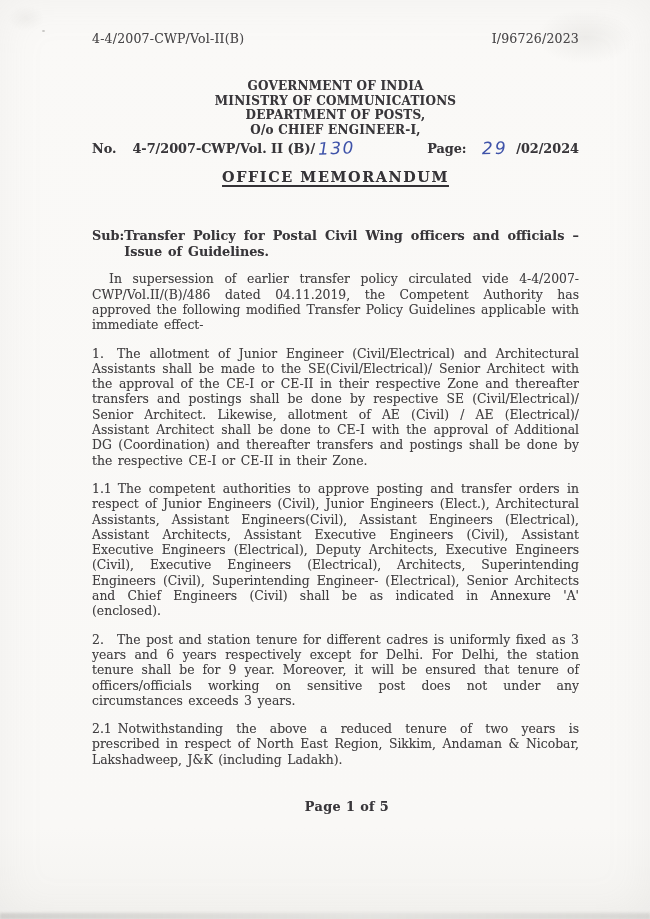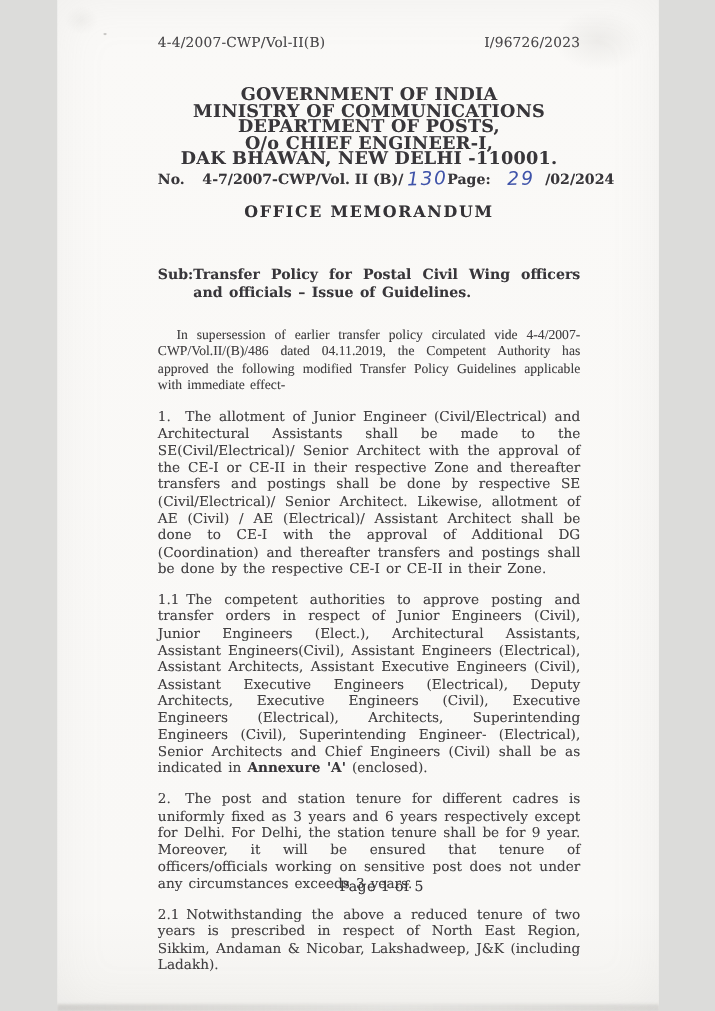--- a/index.html
+++ b/index.html
@@ -1,19 +1,19 @@
 <!DOCTYPE html>
 <html><head>
 <meta charset="utf-8">
 <title>Office Memorandum</title>
 <style>
   html,body { margin:0; padding:0; background:#dcdcda; }
   .paper {
     position:relative;
-    width:547px; height:919px;
+    width:650px; height:919px;
     margin:0 auto;
     background:
       radial-gradient(closest-side at 90% 4%, rgba(186,184,180,0.20), transparent 75%),
       radial-gradient(closest-side at 4% 2%, rgba(190,188,184,0.14), transparent 70%),
       linear-gradient(180deg, #faf9f7 0%, #f9f8f6 90%, #f4f3f0 99%, #e9e8e5 100%);
     box-shadow: inset 0 0 45px rgba(175,173,170,0.12);
     font-family:"DejaVu Serif", serif;
     color:#413f41;
     overflow:hidden;
   }
@@ -21,21 +21,21 @@
     position:absolute; left:92px; right:71px; top:0;
     text-shadow: 0 0 0.5px rgba(64,62,64,0.35);
   }
   .ref-row {
     display:flex; justify-content:space-between;
     padding-top:31px;
     font-size:12.5px; letter-spacing:0.2px; color:#4a484a;
   }
   .letterhead {
     margin-top:33px; text-align:center;
-    font-weight:bold; font-size:16px; line-height:14.6px;
+    font-weight:bold; font-size:12px; line-height:14.6px;
     letter-spacing:0.25px; color:#38363a;
   }
   .no-row {
     display:flex; align-items:baseline;
     font-weight:bold; font-size:12.8px; color:#38363a;
     white-space:nowrap;
   }
   .no-label { margin-right:16px; }
   .flex-gap { flex:1 1 auto; }
   .dated-label { margin-right:15px; }
@@ -50,39 +50,39 @@
     display:inline-block; font-size:17px; letter-spacing:1.5px;
     transform:rotate(-2deg) translateY(1px); margin-left:3px;
   }
   .ink-day {
     display:inline-block; font-size:17px; letter-spacing:2px;
     transform:rotate(-1deg) translateY(1px); margin-right:4px;
   }
   .om-title { margin-top:10px; text-align:center; }
   .om-title span {
     font-weight:bold; font-size:14.4px; letter-spacing:1.6px; color:#343236;
-    text-underline-offset:3px; text-decoration-thickness:1.5px;
+    text-decoration:underline; text-underline-offset:3px; text-decoration-thickness:1.5px;
   }
   .subject {
     margin-top:42px; display:flex;
     font-weight:bold; font-size:12.8px; line-height:16px; color:#38363a;
   }
   .sub-label { flex:0 0 31px; }
   .sub-text { flex:1 1 auto; text-align:justify; word-spacing:1.5px; }
   .para {
     margin:13px 0 0 0;
     font-size:12.4px; line-height:15.3px;
     text-align:justify; word-spacing:1.6px;
   }
-  .intro { text-indent:17px; margin-top:22px;font-family:Liberation Serif, serif; }
+  .intro { text-indent:17px; margin-top:11px; }
   .pnum { display:inline-block; min-width:19px; margin-right:6px; }
-  .b { font-weight:bold; color:#38363a; }
+  .b { font-weight:normal; color:#38363a; }
   .footer {
     position:absolute; left:0; right:0; top:799px;
-    text-align:center; font-weight:normal;
+    text-align:center; font-weight:bold;
     font-size:12.8px; letter-spacing:0.4px; color:#38363a;
     text-shadow: 0 0 0.5px rgba(64,62,64,0.35);
     margin-left: 44px;
   }
   .speck {
     position:absolute; width:3px; height:2px; border-radius:50%;
     background:rgba(140,138,136,0.45); filter:blur(0.4px);
   }
   .smudge-bottom {
     position:absolute; left:0; bottom:0; width:100%; height:6px;
@@ -102,21 +102,20 @@
     <div class="ref-row">
       <span>4-4/2007-CWP/Vol-II(B)</span>
       <span>I/96726/2023</span>
     </div>
 
     <div class="letterhead">
       <div>GOVERNMENT OF INDIA</div>
       <div>MINISTRY OF COMMUNICATIONS</div>
       <div>DEPARTMENT OF POSTS,</div>
       <div>O/o CHIEF ENGINEER-I,</div>
-      <div>DAK BHAWAN, NEW DELHI -110001.</div>
     </div>
 
     <div class="no-row">
       <span class="no-label">No.</span>
       <span>4-7/2007-CWP/Vol. II (B)/</span>
       <span class="ink ink-serial">130</span>
       <span class="flex-gap"></span>
       <span class="dated-label">Page:</span>
       <span class="ink ink-day">29</span>
       <span class="date-suffix">/02/2024</span>

